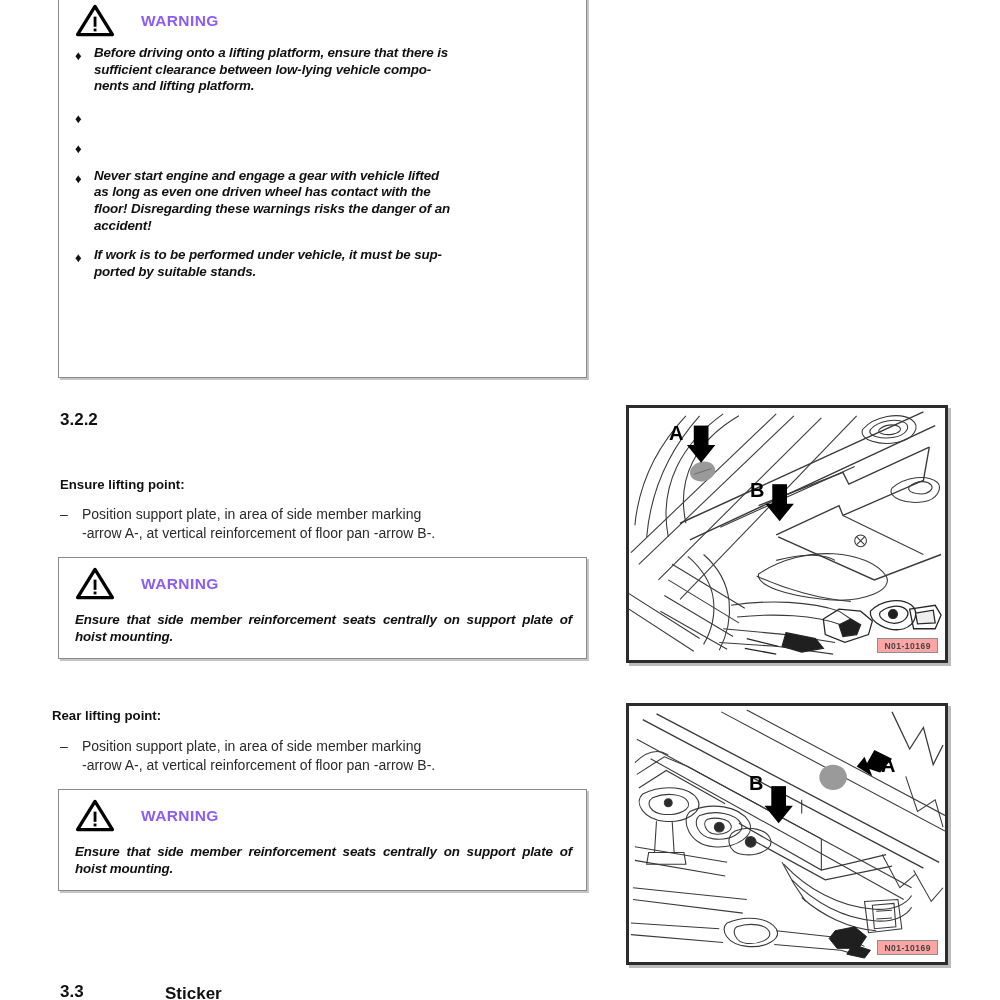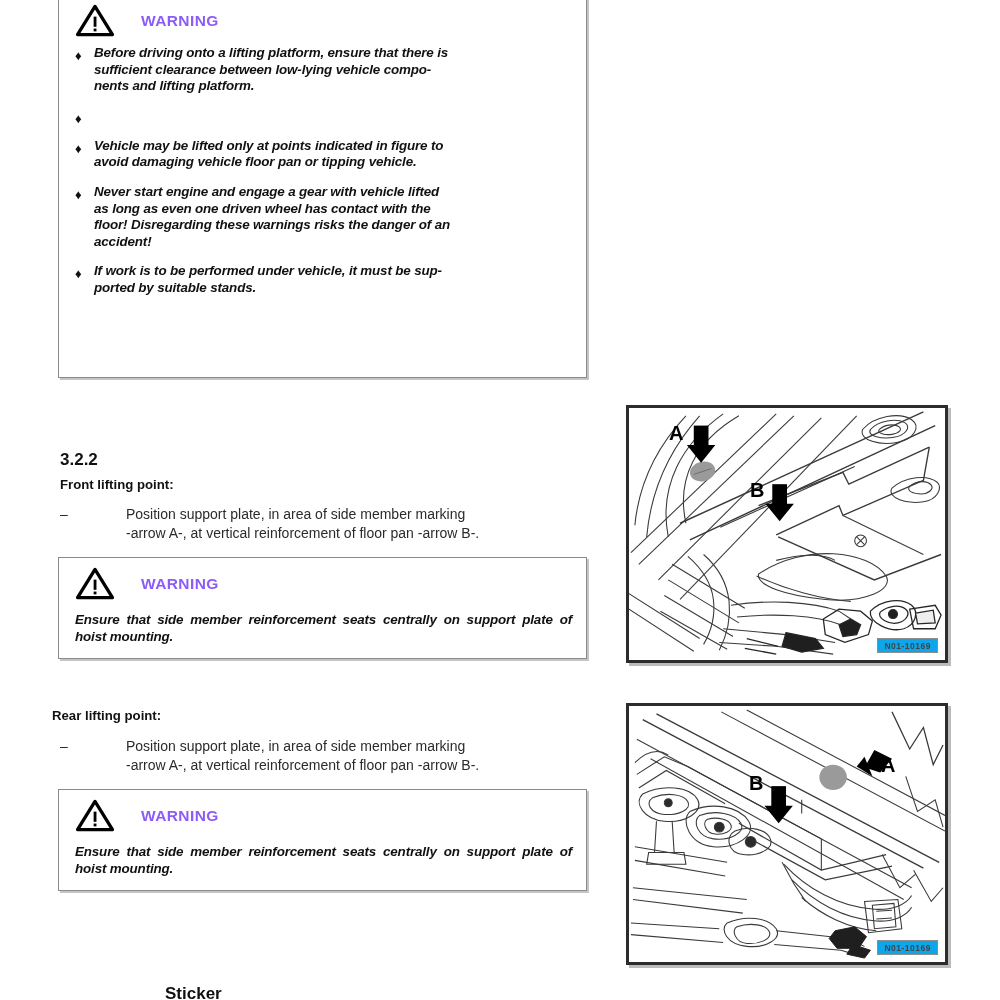--- a/index.html
+++ b/index.html
@@ -78,21 +78,20 @@
     position: absolute;
     display: flex;
     align-items: flex-start;
   }
   .sec-num {
     font-size: 17px;
     font-weight: bold;
     color: #111;
     width: 105px;
     flex: 0 0 auto;
-    margin-top: 40px;
   }
   .sec-title {
     font-size: 17px;
     font-weight: bold;
     line-height: 23px;
     color: #111;
     white-space: pre-line;
   }
   .sub-head {
     position: absolute;
@@ -110,39 +109,38 @@
     width: 10px;
     font-size: 14px;
     line-height: 18.5px;
     color: #2b2b2b;
   }
   .dash-txt {
     font-size: 14px;
     line-height: 18.5px;
     color: #2b2b2b;
     white-space: pre-line;
-    margin-left: 44px;
   }
 
   
   .fig {
     position: absolute;
     box-sizing: border-box;
     border: 3px solid #2c2c2c;
     background: #ffffff;
     box-shadow: 3px 3px 0 0 rgba(120,120,120,0.5);
     overflow: hidden;
   }
   .fig svg { display: block; width: 100%; height: 100%; }
   .fig-code {
     position: absolute;
     right: 7px;
     bottom: 7px;
     border: 1px solid #8d8d8d;
-    background: #0ea5e9;
+    background: #fca5a5;
     font-size: 8.5px;
     font-weight: bold;
     letter-spacing: 0.5px;
     color: #444;
     padding: 2px 6px 1px 6px;
   }
   .fig-lbl {
     position: absolute;
     font-size: 20px;
     font-weight: bold;
@@ -167,43 +165,41 @@
       <span class="diamond">♦</span>
       <span class="warn-txt">Before driving onto a lifting platform, ensure that there is
 sufficient clearance between low-lying vehicle compo-
 nents and lifting platform.</span>
     </div>
     <div class="warn-li">
       <span class="diamond">♦</span>
     </div>
     <div class="warn-li">
       <span class="diamond">♦</span>
-      <span class="warn-txt">Vehicle may be lifted only at points indicated in figure to
-avoid damaging vehicle floor pan or tipping vehicle.</span>
     </div>
     <div class="warn-li">
       <span class="diamond">♦</span>
       <span class="warn-txt">Never start engine and engage a gear with vehicle lifted
 as long as even one driven wheel has contact with the
 floor! Disregarding these warnings risks the danger of an
 accident!</span>
     </div>
     <div class="warn-li">
       <span class="diamond">♦</span>
       <span class="warn-txt">If work is to be performed under vehicle, it must be sup-
 ported by suitable stands.</span>
     </div>
   </div>
 </div>
 
 <div class="sec" style="left:60px; top:410px; width:530px;">
   <span class="sec-num">3.2.2</span>
 </div>
 
-<div class="sub-head" style="left:60px; top:477px;">Front lifting point:</div>
+<div class="sub-head" style="left:60px; top:477px;">Ensure lifting point:</div>
 
 <div class="dash-item" style="left:60px; top:505px; width:520px;">
   <span class="dash">–</span>
   <span class="dash-txt">Position support plate, in area of side member marking
 -arrow A-, at vertical reinforcement of floor pan -arrow B-.</span>
 </div>
 
 <div class="warn-box" style="left:58px; top:557px; width:529px; height:102px;">
   <div class="warn-head">
     <svg class="warn-tri" viewBox="0 0 40 34">

